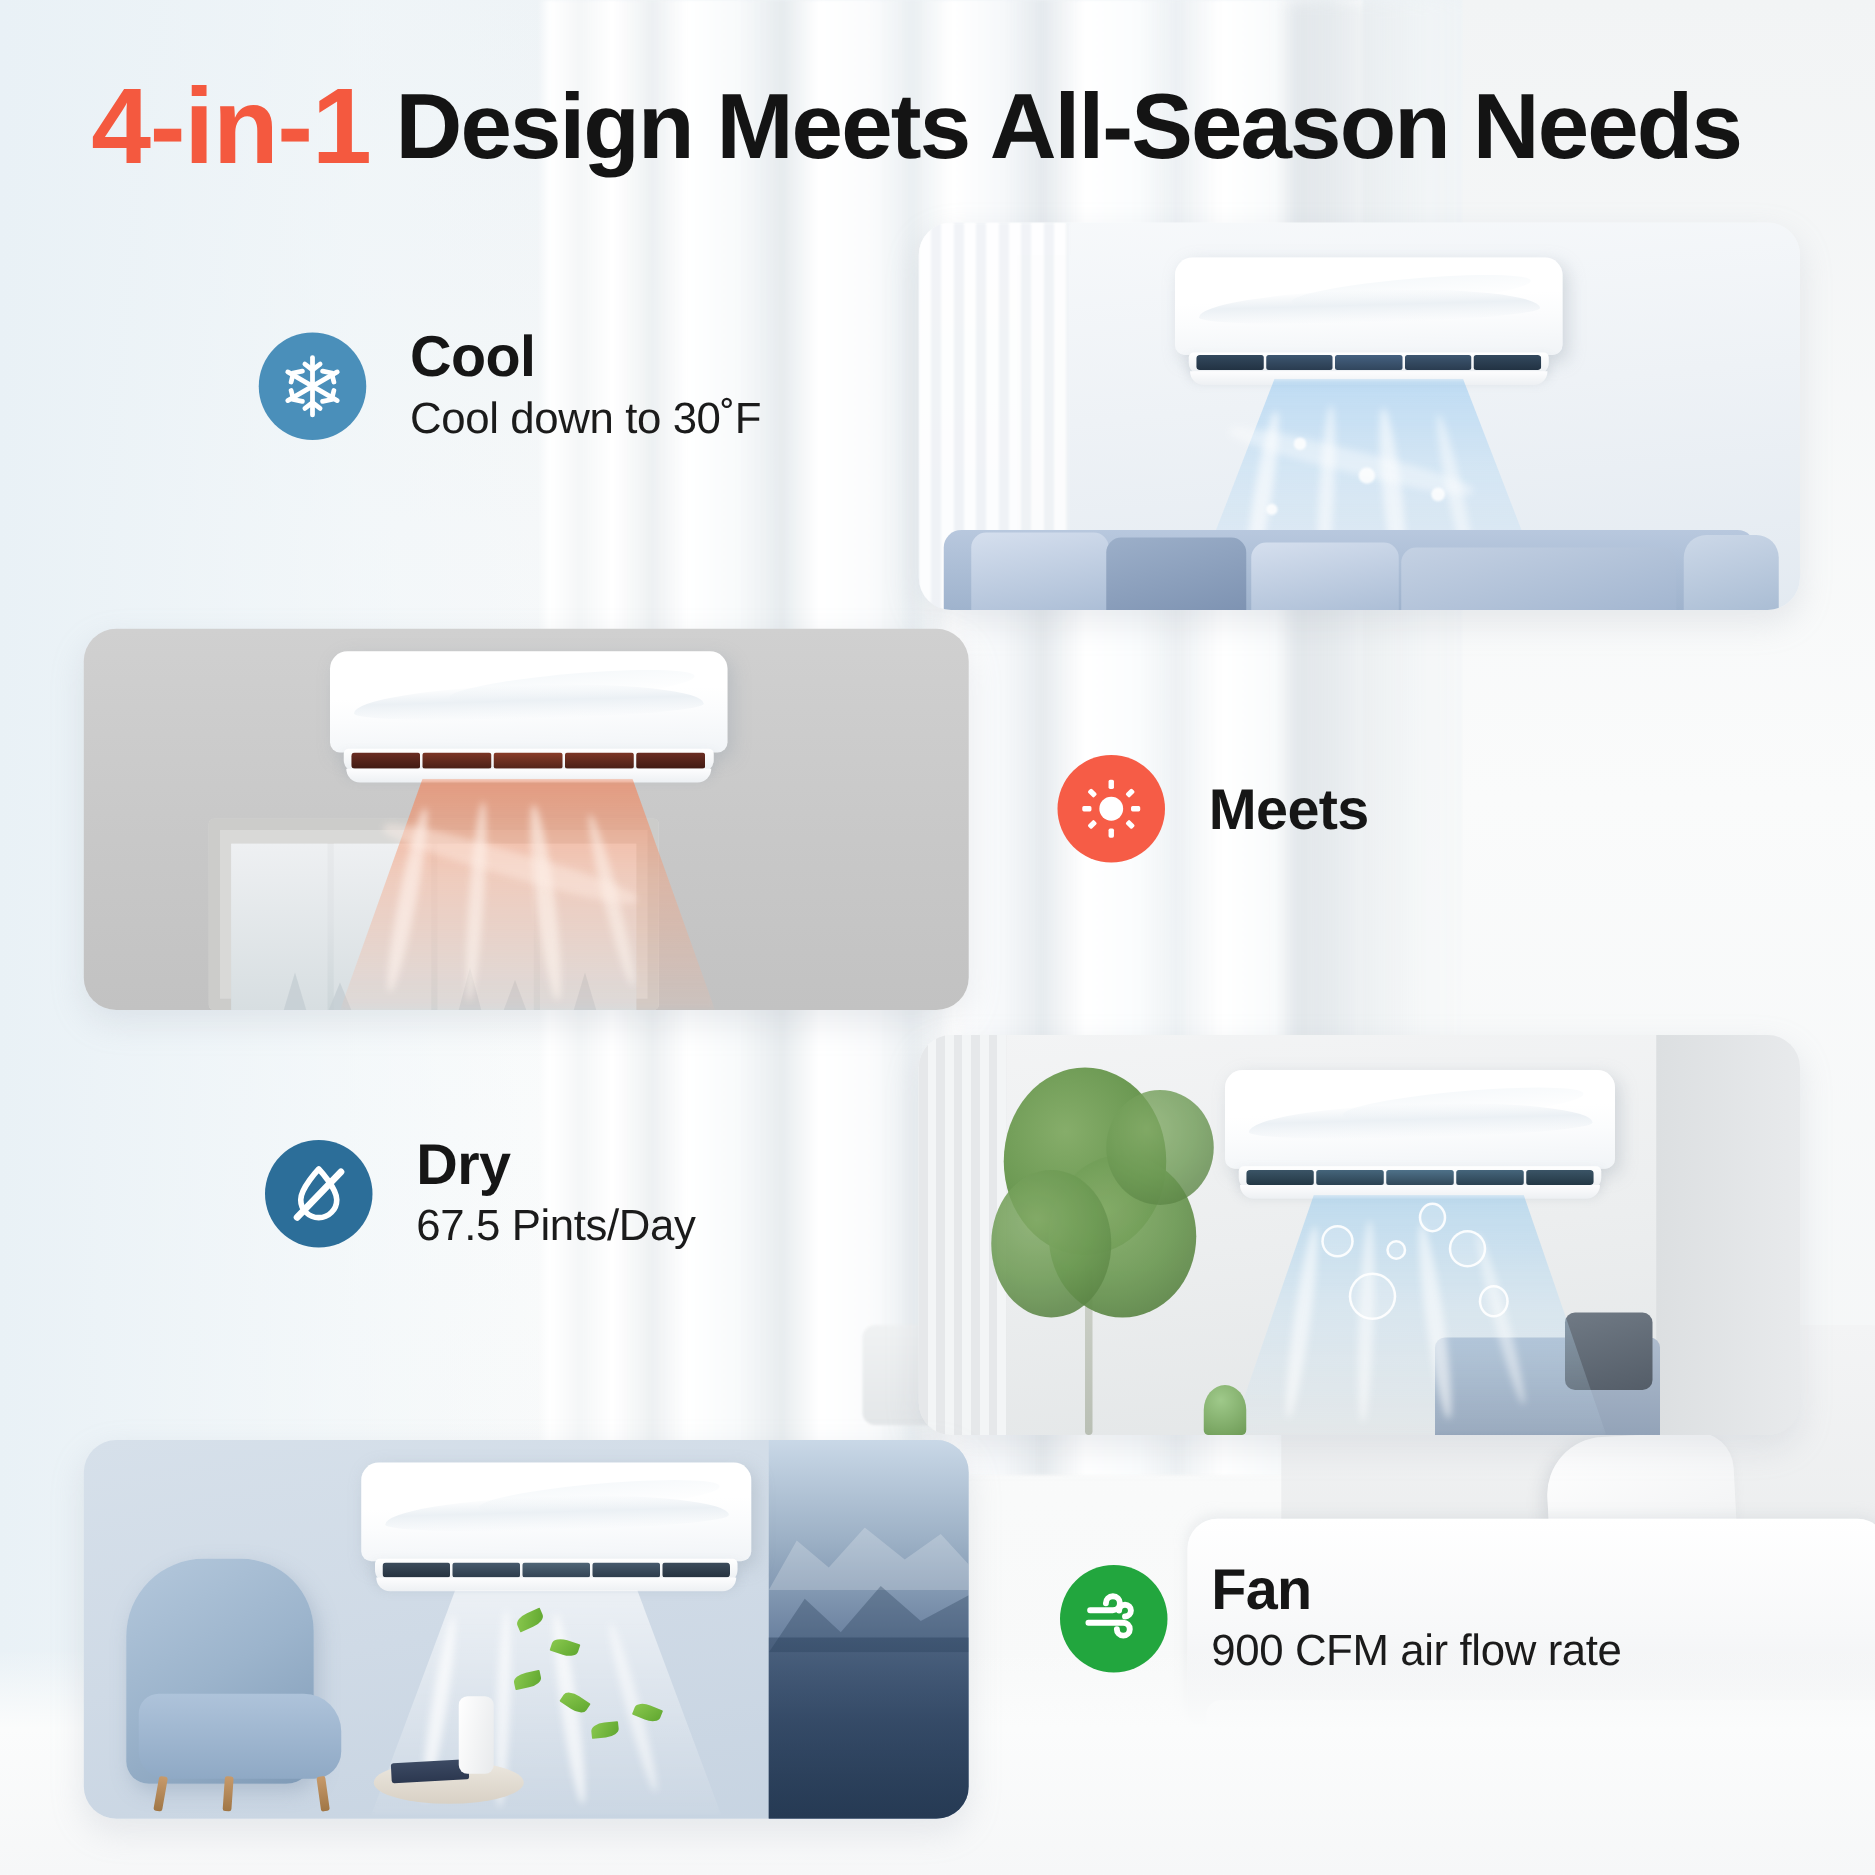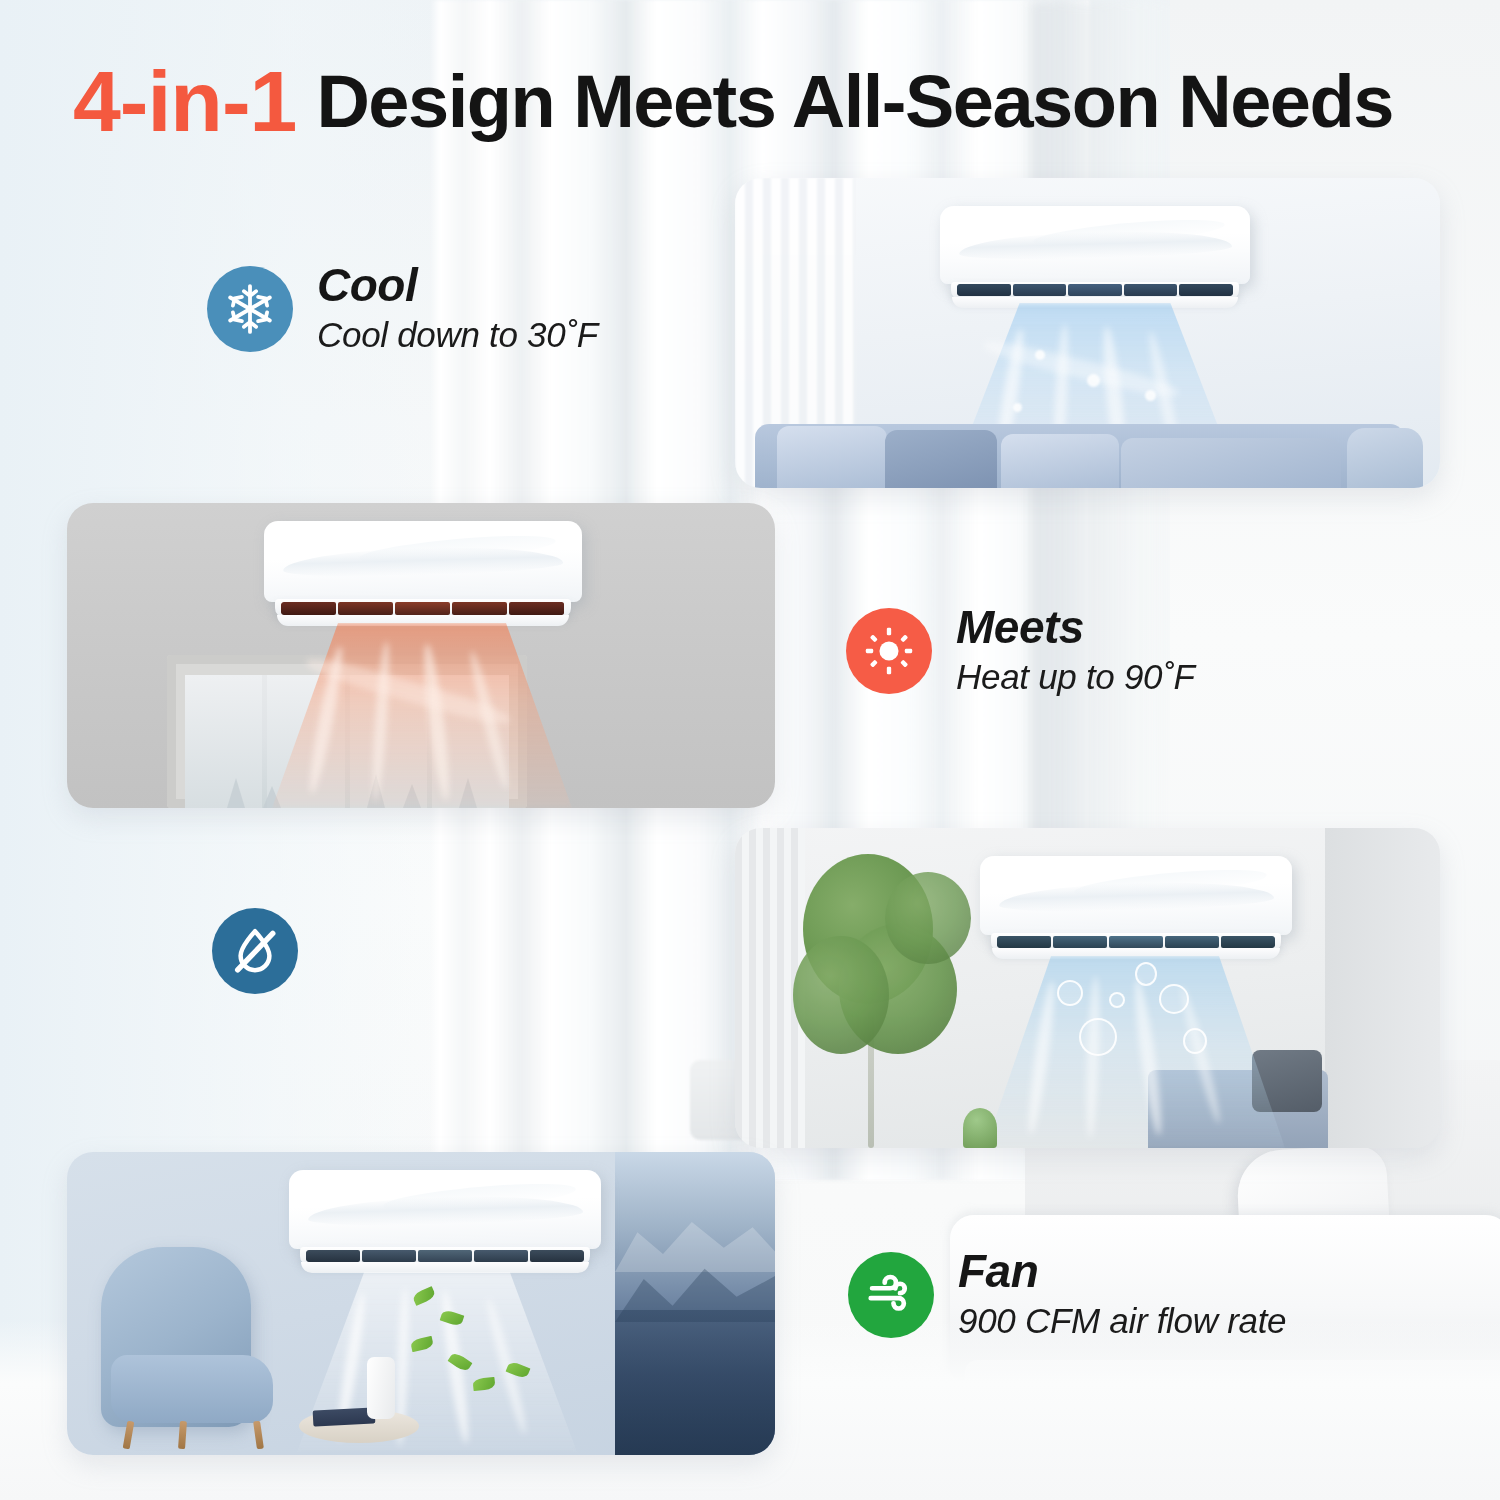--- a/index.html
+++ b/index.html
@@ -307,21 +307,21 @@
     margin-left:20px;
   }
 
   
   .feature { position:absolute; display:flex; align-items:center; z-index:7; }
   .f-icon {
     width:86px; height:86px; border-radius:50%;
     display:flex; align-items:center; justify-content:center;
     flex:0 0 86px;
   }
-  .f-text { margin-left:24px;font-style:italic; }
+  .f-text { margin-left:35px; }
   .f-title { font-size:46px; font-weight:bold; color:#161616; line-height:1.02; letter-spacing:-.5px; }
   .f-sub   { font-size:35px; color:#1b1b1b; line-height:1.25; margin-top:4px; letter-spacing:-.3px; }
 
   #feat-cool { left:207px; top:262px; }
   #feat-heat { left:846px; top:604px; }
   #feat-dry  { left:212px; top:908px; }
   #feat-fan  { left:848px; top:1248px; }
 </style>
 </head>
 <body>
@@ -532,30 +532,33 @@
         <rect x="19.3" y="11" width="3.4" height="2" rx=".6"></rect>
         <rect x="4" y="4.6" width="2" height="3.2" rx=".6" transform="rotate(-45 5 6.2)"></rect>
         <rect x="18" y="16.2" width="2" height="3.2" rx=".6" transform="rotate(-45 19 17.8)"></rect>
         <rect x="4" y="16.2" width="2" height="3.2" rx=".6" transform="rotate(45 5 17.8)"></rect>
         <rect x="18" y="4.6" width="2" height="3.2" rx=".6" transform="rotate(45 19 6.2)"></rect>
       </g>
     </svg>
   </div>
   <div class="f-text">
     <div class="f-title">Meets</div>
-    <div class="f-sub">Heat up to 90˚F</div>
   </div>
 </div>
 
 <div class="feature" id="feat-dry">
   <div class="f-icon" style="background:#2c6e99">
     <svg width="54" height="54" viewBox="0 0 24 24" fill="none" stroke="#ffffff" stroke-width="2" stroke-linecap="round" stroke-linejoin="round">
       <path d="M12 3.2 C12 3.2 5.6 10 5.6 14.1 a6.4 6.4 0 0 0 12.8 0 C18.4 10 12 3.2 12 3.2 Z"></path>
       <line x1="4.3" y1="20.4" x2="19.9" y2="4.2" stroke-width="2.4"></line>
     </svg>
+  </div>
+  <div class="f-text">
+    <div class="f-title">Dry</div>
+    <div class="f-sub">67.5 Pints/Day</div>
   </div>
 </div>
 
 <div class="feature" id="feat-fan">
   <div class="f-icon" style="background:#22a63e">
     <svg width="54" height="54" viewBox="0 0 24 24" fill="none" stroke="#ffffff" stroke-width="2.1" stroke-linecap="round" stroke-linejoin="round">
       <path d="M3.6 9 h8.1 a2.5 2.5 0 1 0 -2.5 -2.5"></path>
       <path d="M3 13.4 h12.4 a2.3 2.3 0 1 1 -2.3 2.3"></path>
       <path d="M13.9 9.1 a2.1 2.1 0 1 1 2.1 2.1"></path>
     </svg>

